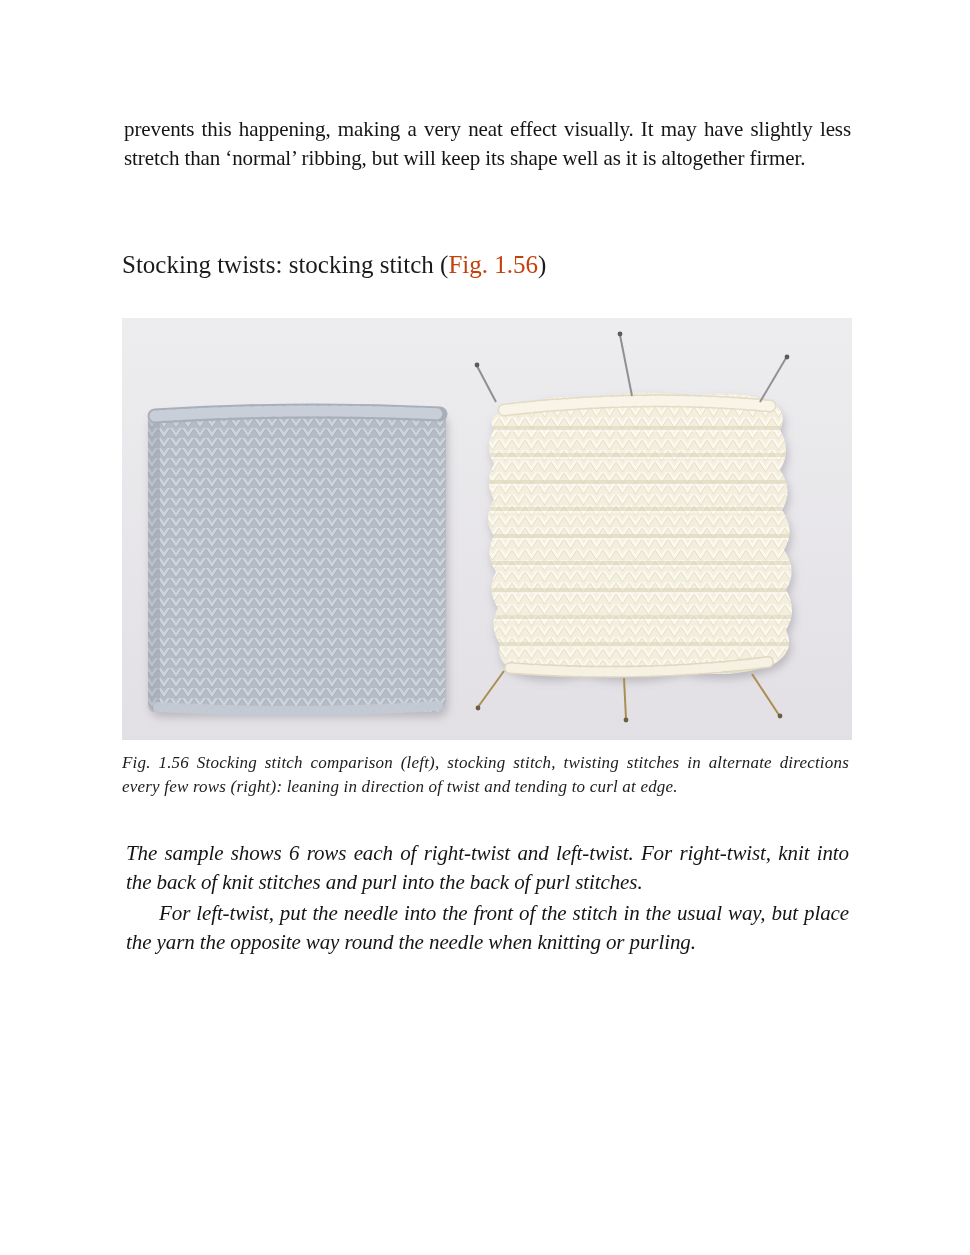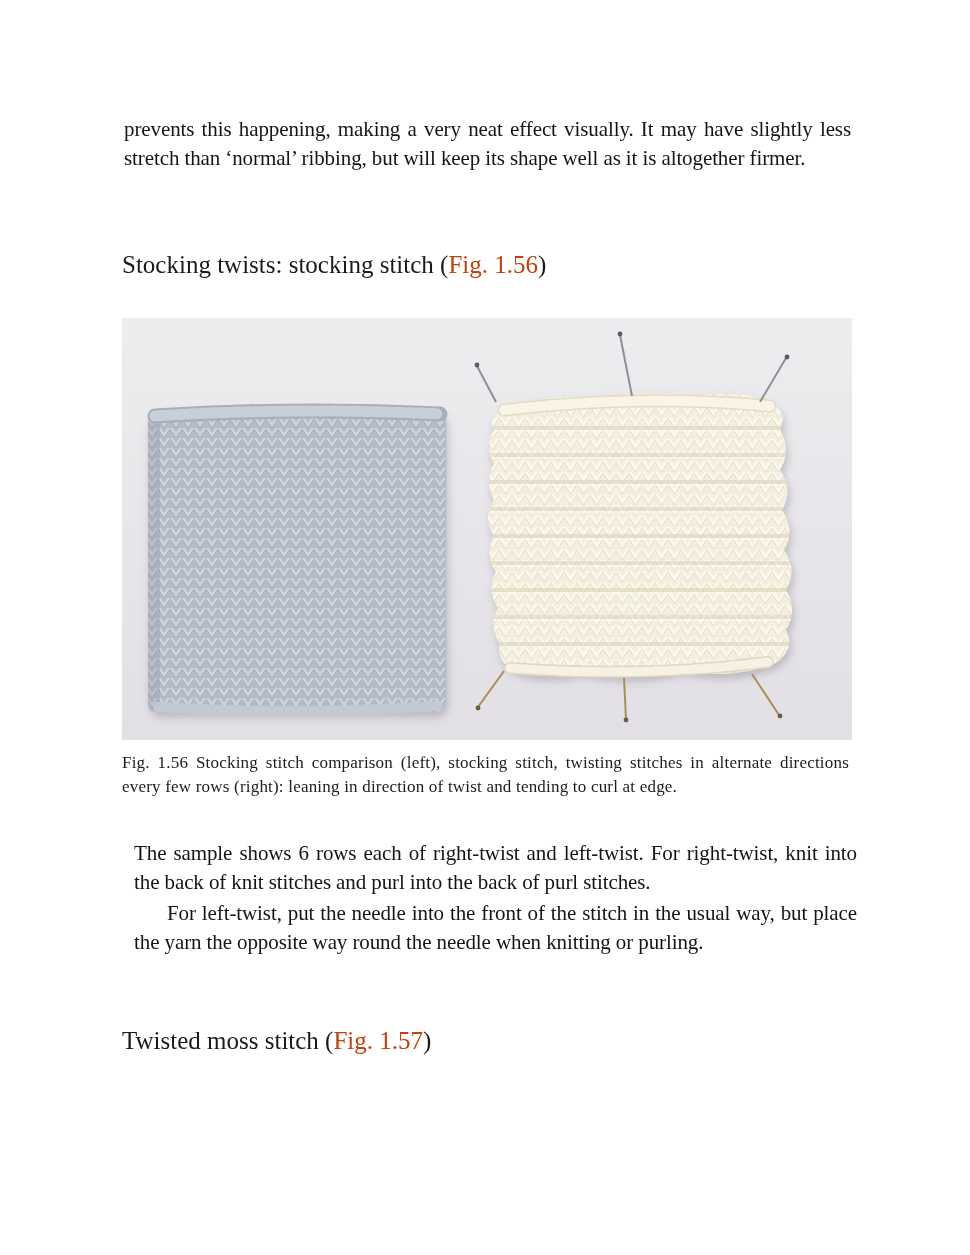--- a/index.html
+++ b/index.html
@@ -15,26 +15,26 @@
   .section-heading {
     position:absolute; left:122px; width:727px; margin:0;
     font-size:25px; font-weight:400; line-height:30px; color:#1b1b1b;
   }
   .h1pos { top:250px; }
   .h2pos { top:1026px; }
   .fig-link { color:#c2410c; text-decoration:none; cursor:pointer; }
   figure.photo { position:absolute; left:122px; top:318px; width:730px; height:422px; margin:0; }
   .caption {
     position:absolute; left:122px; top:751px; width:727px;
-    font-size:17px; line-height:23.5px; color:#1c1c1c;
+    font-style:italic; font-size:17px; line-height:23.5px; color:#1c1c1c;
     letter-spacing:0.2px;
   }
   .cap-line { white-space:normal; }
   .cap-just { text-align:justify; text-align-last:justify; }
-  .body-block { position:absolute; left:132px; top:837px; width:727px; }
+  .body-block { position:absolute; left:124px; top:837px; width:727px;font-style:italic; }
   .indent { text-indent:33px; }
 </style>
 </head>
 <body>
 
 <div class="page">
 
   <p class="body-text intro">prevents this happening, making a very neat effect visually. It may have slightly less stretch than ‘normal’ ribbing, but will keep its shape well as it is altogether firmer.</p>
 
   <h2 class="section-heading h1pos"><span>Stocking twists: stocking stitch (</span><span class="fig-link" role="link">Fig. 1.56</span><span>)</span></h2>
@@ -115,15 +115,14 @@
   <div class="caption">
     <div class="cap-line cap-just">Fig. 1.56 Stocking stitch comparison (left), stocking stitch, twisting stitches in alternate directions</div>
     <div class="cap-line">every few rows (right): leaning in direction of twist and tending to curl at edge.</div>
   </div>
 
   <div class="body-block">
     <p>The sample shows 6 rows each of right-twist and left-twist. For right-twist, knit into the back of knit stitches and purl into the back of purl stitches.</p>
     <p class="indent">For left-twist, put the needle into the front of the stitch in the usual way, but place the yarn the opposite way round the needle when knitting or purling.</p>
   </div>
 
-  <h2 class="section-heading h2pos"><span>Twisted moss stitch (</span><span class="fig-link" role="link">Fig. 1.57</span><span>)</span></h2>
 
 </div>
 
 </body></html>

